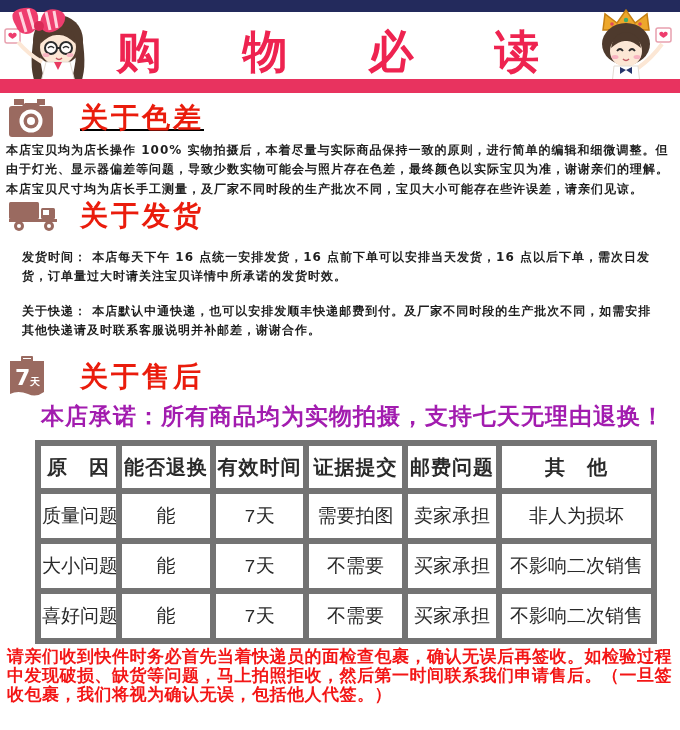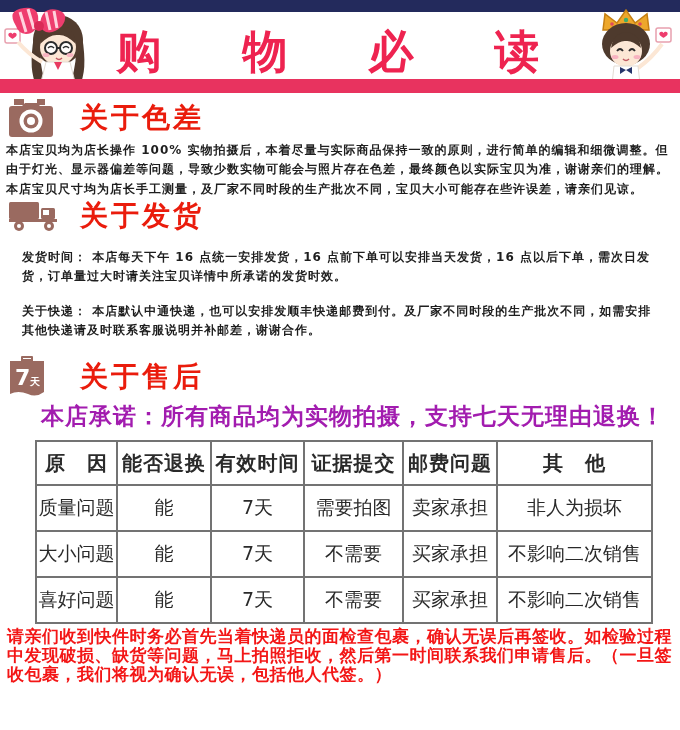--- a/index.html
+++ b/index.html
@@ -13,40 +13,40 @@
   .main-title{position:absolute;left:110px;right:116px;top:22px;text-align:center;
     font-size:45px;font-weight:bold;color:#ee2350;letter-spacing:18px;white-space:nowrap;}
   .char-girl{position:absolute;left:2px;top:2px;}
   .char-boy{position:absolute;right:4px;top:8px;}
 
   
   .content{padding:0 5px;}
   .sec-head{display:flex;align-items:center;margin:0 0 0 3px;}
   .sec-head .icon-box{width:56px;display:flex;justify-content:flex-start;align-items:center;}
   .sec-title{font-size:28px;font-weight:bold;color:#ea1c0c;letter-spacing:3px;margin-left:16px;}
-  .sec-head.h1{height:44px;margin-top:3px;}
+  .sec-head.h1{height:44px;margin-top:3px;text-decoration:underline;}
   .sec-head.h2{height:43px;}
   .sec-head.h3{height:33px;}
   .sec-head.h4{height:42px;}
   .sec-body{font-size:12px;font-weight:bold;color:#1e1e1e;line-height:19px;
     letter-spacing:1px;margin:1px 1px 0 1px;}
   .sec-body p{margin:16px;}
 
   
   .promise{font-size:23px;font-weight:bold;color:#a21caf;letter-spacing:1px;margin:3px 0 0 36px;}
 
   
   table.policy{border-collapse:collapse;margin:8px 0 0 30px;width:616px;table-layout:fixed;}
   table.policy col.c0{width:81px;} table.policy col.c1{width:94px;}
   table.policy col.c2{width:93px;} table.policy col.c3{width:99px;}
   table.policy col.c4{width:94px;} table.policy col.c5{width:155px;}
-  table.policy th,table.policy td{border:2px solid #737373;text-align:center;color:#2a2a2a;
+  table.policy th,table.policy td{border:6px solid #737373;text-align:center;color:#2a2a2a;
     overflow:hidden;white-space:nowrap;}
   table.policy th{height:40px;font-size:20px;font-weight:bold;letter-spacing:1px;}
-  table.policy td{height:42px;font-size:19px;font-weight:normal;}
+  table.policy td{height:42px;font-size:19px;font-weight:normal;font-family:Liberation Mono, monospace;}
 
   
   .footer-note{margin:3px 2px 0 2px;font-size:17px;font-weight:bold;color:#f31616;
     line-height:19px;letter-spacing:0.5px;}
 </style>
 </head>
 <body>
 
 <div class="page">
 

